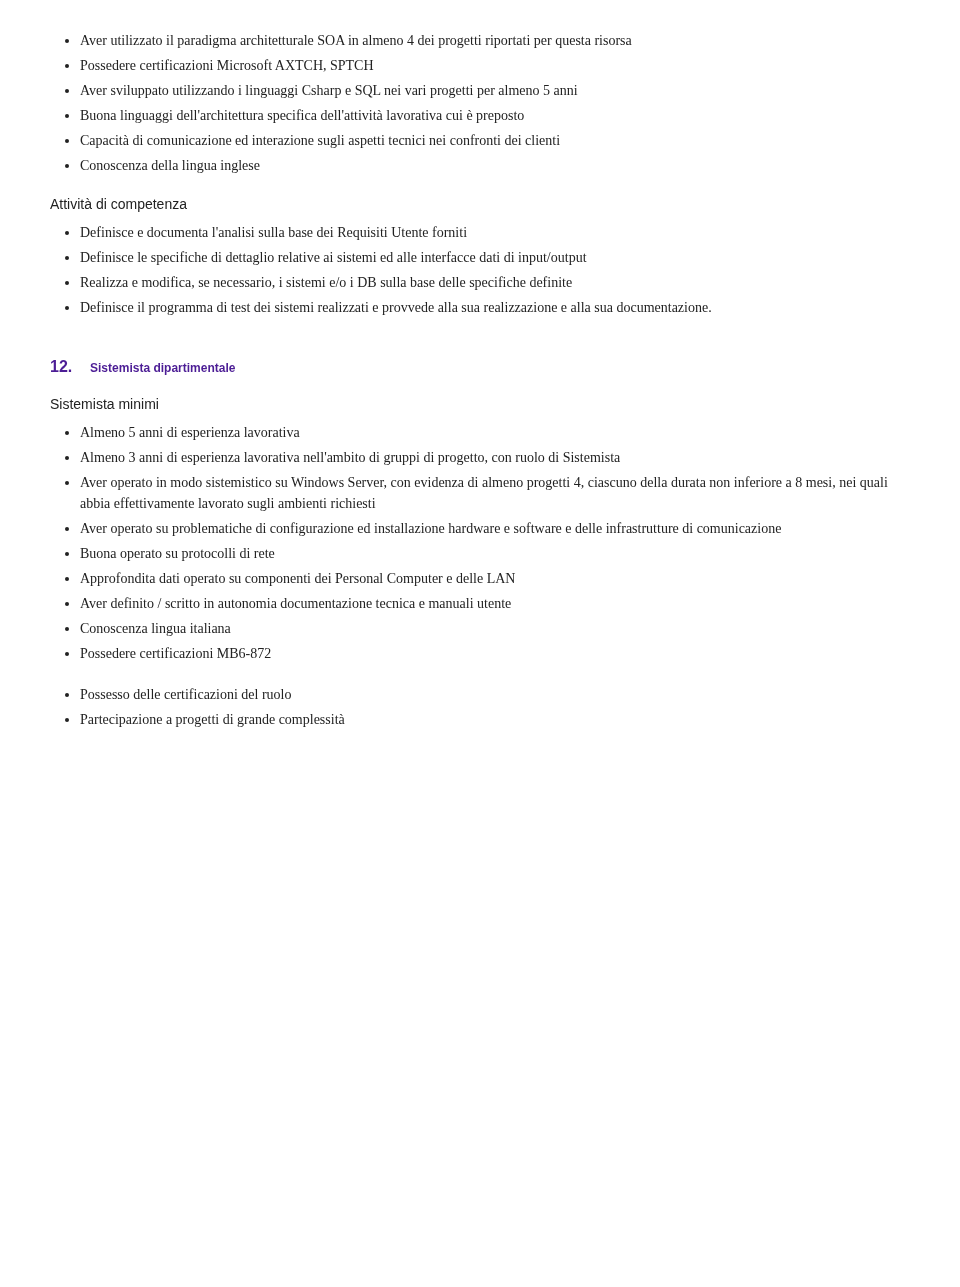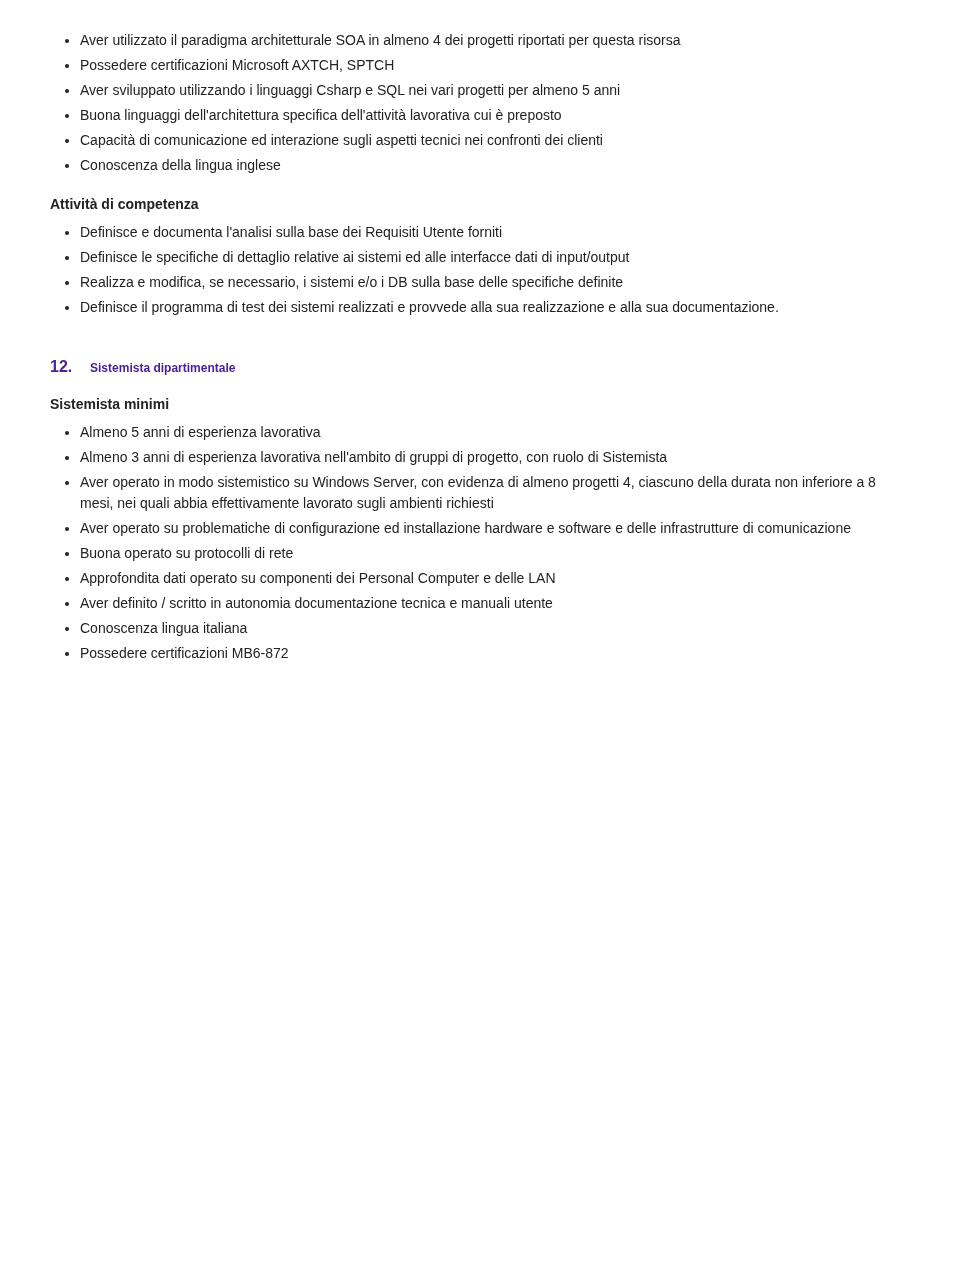--- a/index.html
+++ b/index.html
@@ -15,29 +15,30 @@
       color: #222222;
       width: 960px;
       min-height: 1287px;
       padding: 30px 50px 50px 50px;
     }
 
     ul {
       list-style: disc;
       padding-left: 30px;
       margin-bottom: 10px;
+      font-family: Liberation Serif, serif;
     }
 
     ul li {
       margin-bottom: 4px;
       line-height: 1.5;
     }
 
     .section-heading {
-      font-weight: bold;
+      font-weight: normal;
       margin-bottom: 10px;
       margin-top: 9px;
     }
 
     .section-number {
       font-size: 16px;
       font-weight: bold;
       color: #1155CC;
       margin-top: 40px;
       margin-bottom: 20px;
@@ -94,13 +95,17 @@
       <li>Aver operato su problematiche di configurazione ed installazione hardware e software e delle infrastrutture di comunicazione</li>
       <li>Buona operato su protocolli di rete</li>
       <li>Approfondita dati operato su componenti dei Personal Computer e delle LAN</li>
       <li>Aver definito / scritto in autonomia documentazione tecnica e manuali utente</li>
       <li>Conoscenza lingua italiana</li>
       <li>Possedere certificazioni MB6-872</li>
     </ul>
 </div>
 
 <div class="requisiti-section">
+  <ul class="requisiti-ausiliari-list">
+  <li>Possesso delle certificazioni del ruolo</li>
+      <li>Partecipazione a progetti di grande complessità</li>
+    </ul>
 </div>
 
 </body></html>

